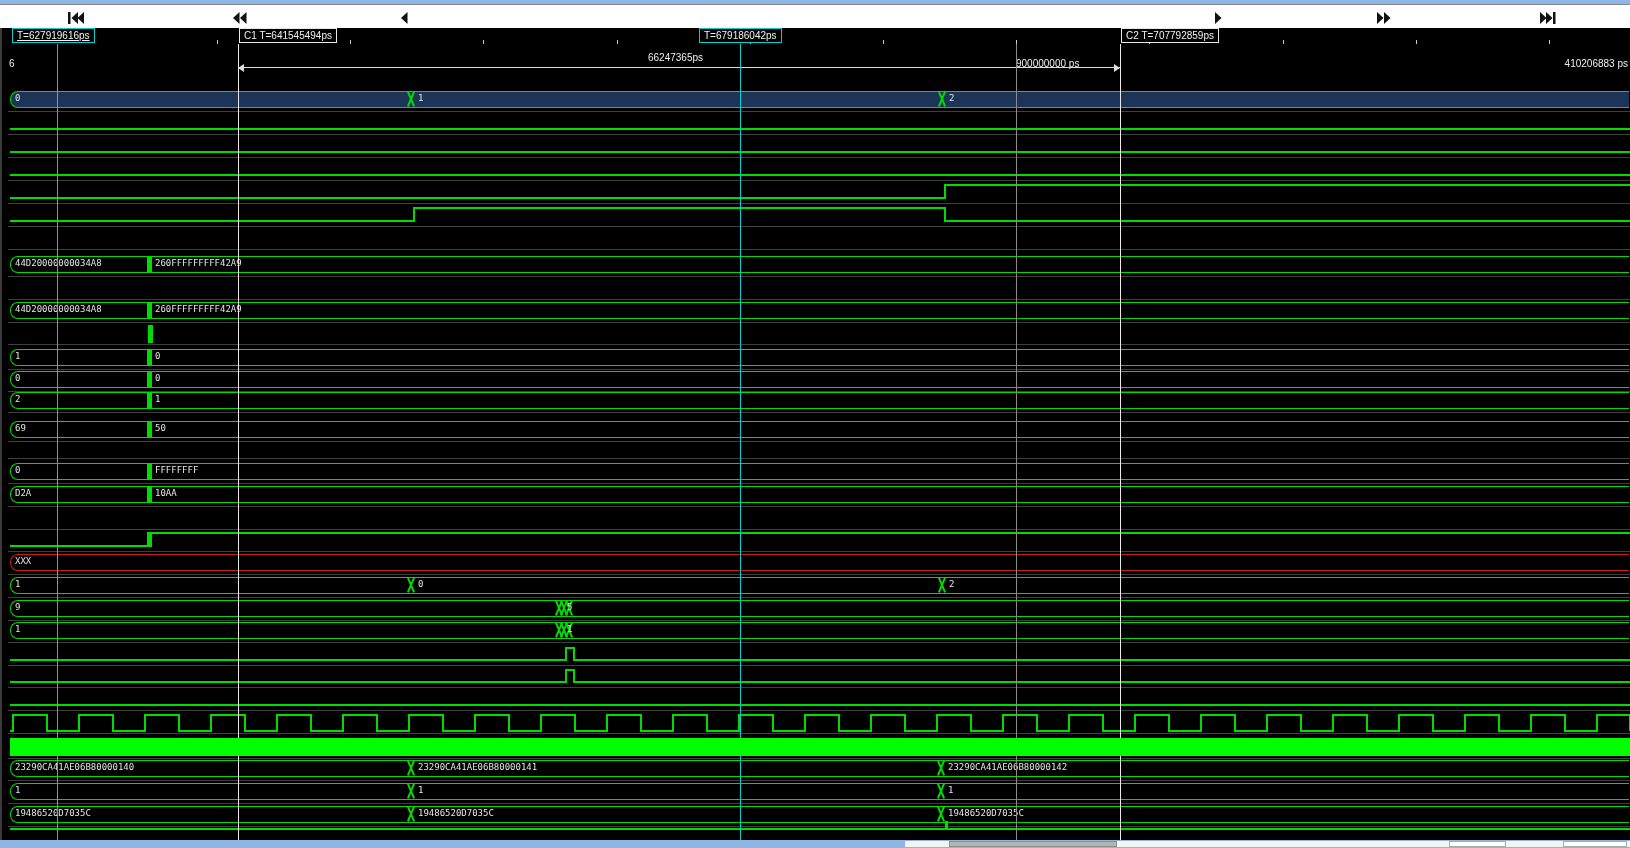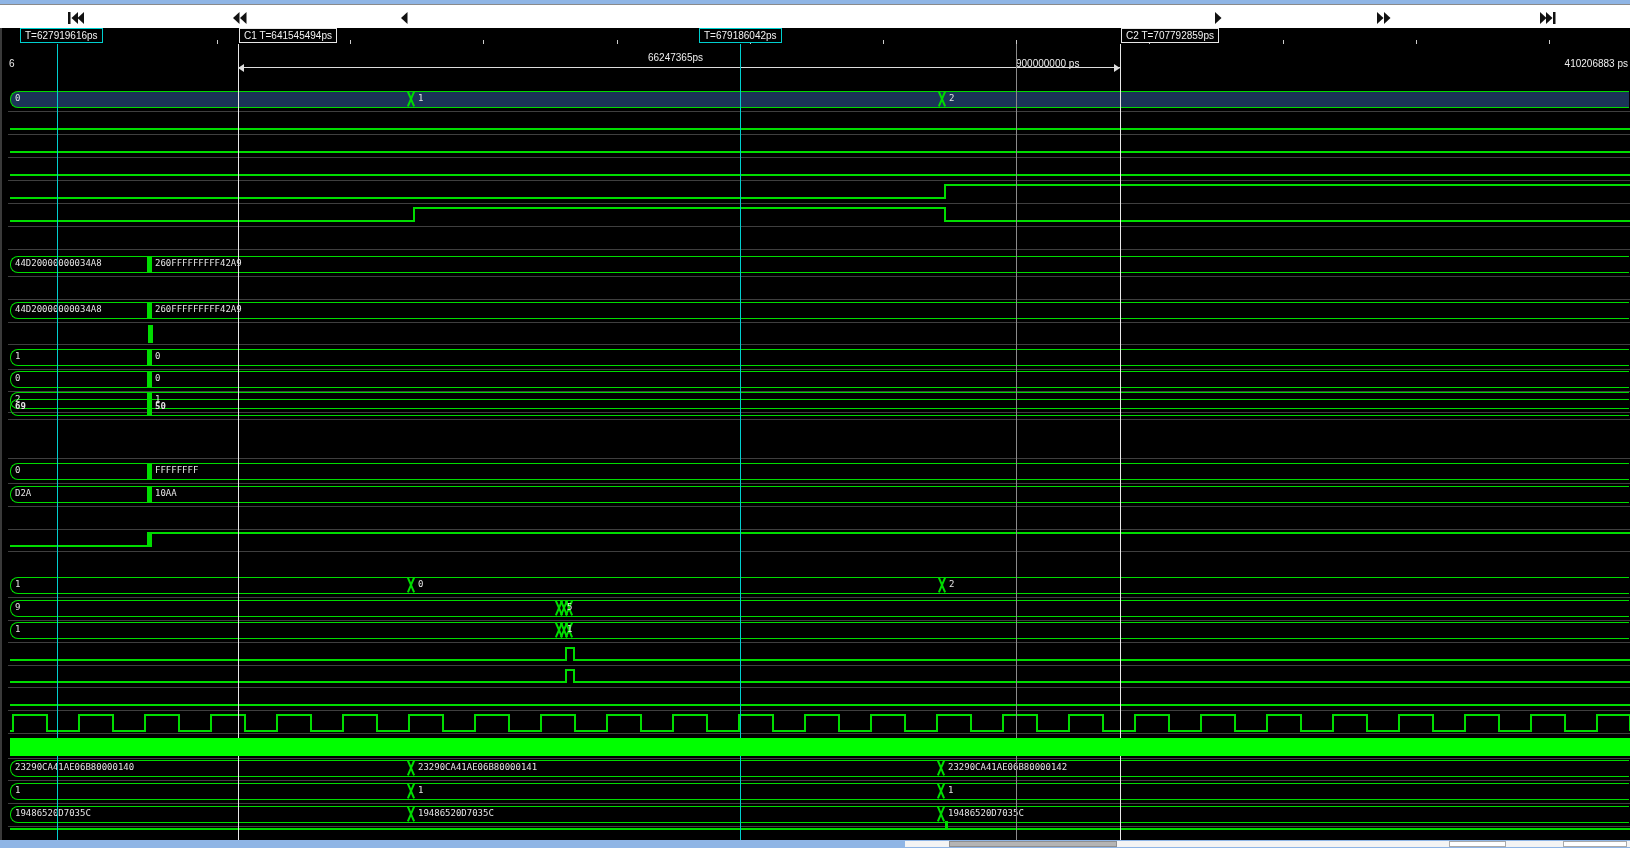--- a/index.html
+++ b/index.html
@@ -152,21 +152,21 @@
         <div class="thickbar" style="left: 147px; top: 1px; height: 16px;"></div>
         <span class="blabel" style="left: 155px;">0</span>
       </div>
       <div class="row" style="top: 347px;">
         <div class="sep" style="top: 21px;"></div>
         <div class="busbox" style="left: 10px; width: 1618px; border-color: rgb(0, 220, 0); background: transparent;"></div>
         <span class="blabel" style="left: 15px;">2</span>
         <div class="thickbar" style="left: 147px; top: 1px; height: 16px;"></div>
         <span class="blabel" style="left: 155px;">1</span>
       </div>
-      <div class="row" style="top: 354px; font-weight: bold;">
+      <div class="row" style="top: 376px;">
         <div class="sep" style="top: 21px;"></div>
         <div class="busbox" style="left: 10px; width: 1618px; border-color: rgb(0, 220, 0); background: transparent;"></div>
         <span class="blabel" style="left: 15px;">69</span>
         <div class="thickbar" style="left: 147px; top: 1px; height: 16px;"></div>
         <span class="blabel" style="left: 155px;">50</span>
       </div>
       <div class="row" style="top: 393px;">
         <div class="sep" style="top: 21px;"></div>
       </div>
       <div class="row" style="top: 418px;">
@@ -184,20 +184,25 @@
         <span class="blabel" style="left: 155px;">10AA</span>
       </div>
       <div class="row" style="top: 464px;">
         <div class="sep" style="top: 21px;"></div>
       </div>
       <div class="row" style="top: 486px;">
         <div class="sep" style="top: 21px;"></div>
         <div class="sigline" style="left: 10px; width: 140px; top: 15px; height: 2px;"></div>
         <div class="thickbar" style="left: 147px; top: 2px; height: 15px;"></div>
         <div class="sigline" style="left: 150px; width: 1480px; top: 2px; height: 2px;"></div>
+      </div>
+      <div class="row" style="top: 509px;">
+        <div class="sep" style="top: 21px;"></div>
+        <div class="busbox" style="left: 10px; width: 1618px; border-color: rgb(200, 30, 30); background: transparent;"></div>
+        <span class="blabel" style="left: 15px;">XXX</span>
       </div>
       <div class="row" style="top: 532px;">
         <div class="sep" style="top: 21px;"></div>
         <div class="busbox" style="left: 10px; width: 1618px; border-color: rgb(0, 220, 0); background: transparent;"></div>
         <span class="blabel" style="left: 15px;">1</span>
         <div class="xmark" style="left: 410px; transform: rotate(23deg);"></div>
         <div class="xmark" style="left: 410px; transform: rotate(-23deg);"></div>
         <span class="blabel" style="left: 418px;">0</span>
         <div class="xmark" style="left: 941px; transform: rotate(23deg);"></div>
         <div class="xmark" style="left: 941px; transform: rotate(-23deg);"></div>
@@ -307,21 +312,21 @@
     <div class="tick" style="left: 350.2px;"></div>
     <div class="tick" style="left: 483.4px;"></div>
     <div class="tick" style="left: 616.6px;"></div>
     <div class="tick" style="left: 749.8px;"></div>
     <div class="tick" style="left: 883px;"></div>
     <div class="tick" style="left: 1016.2px;"></div>
     <div class="tick" style="left: 1149.4px;"></div>
     <div class="tick" style="left: 1282.6px;"></div>
     <div class="tick" style="left: 1415.8px;"></div>
     <div class="tick" style="left: 1549px;"></div>
-    <div class="markerbox" style="left: 20px; border: 1px solid rgb(0, 207, 207);">T=627919616ps</div>
+    <div class="markerbox" style="left: 12px; border: 1px solid rgb(0, 207, 207); text-decoration: underline;">T=627919616ps</div>
     <div class="markerbox" style="left: 239px; border: 1px solid rgb(232, 232, 232);">C1 T=641545494ps</div>
     <div class="markerbox" style="left: 699px; border: 1px solid rgb(0, 207, 207);">T=679186042ps</div>
     <div class="markerbox" style="left: 1121px; border: 1px solid rgb(232, 232, 232);">C2 T=707792859ps</div>
     <div class="cursor" style="left: 57px; background: rgb(0, 207, 207);"></div>
     <div class="cursor" style="left: 238px; background: rgb(232, 232, 232);"></div>
     <div class="cursor" style="left: 740px; background: rgb(0, 207, 207);"></div>
     <div class="cursor" style="left: 1016px; background: rgb(138, 138, 138);"></div>
     <div class="cursor" style="left: 1120px; background: rgb(232, 232, 232);"></div>
   </div>
 

